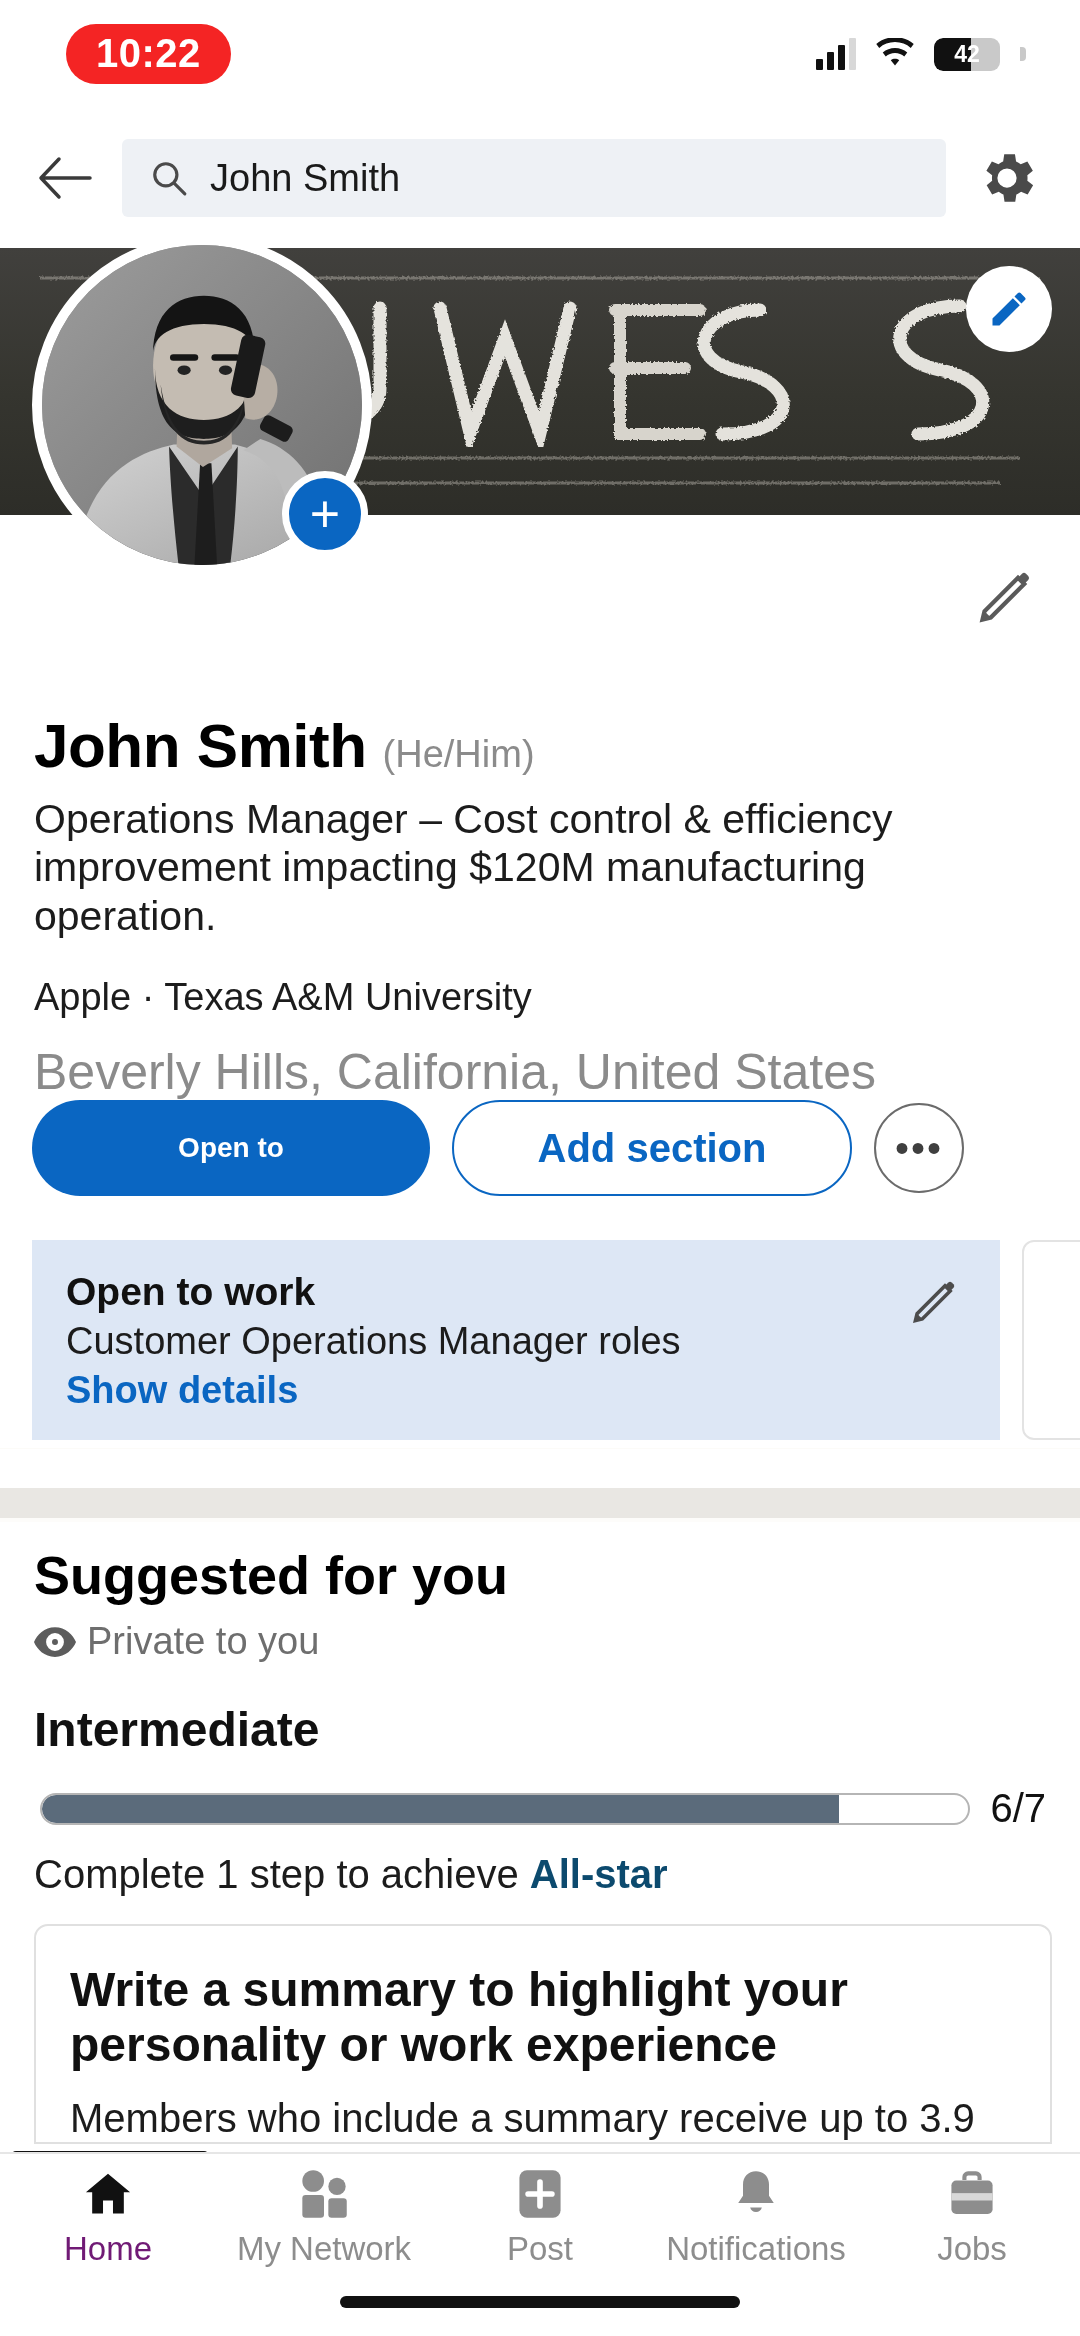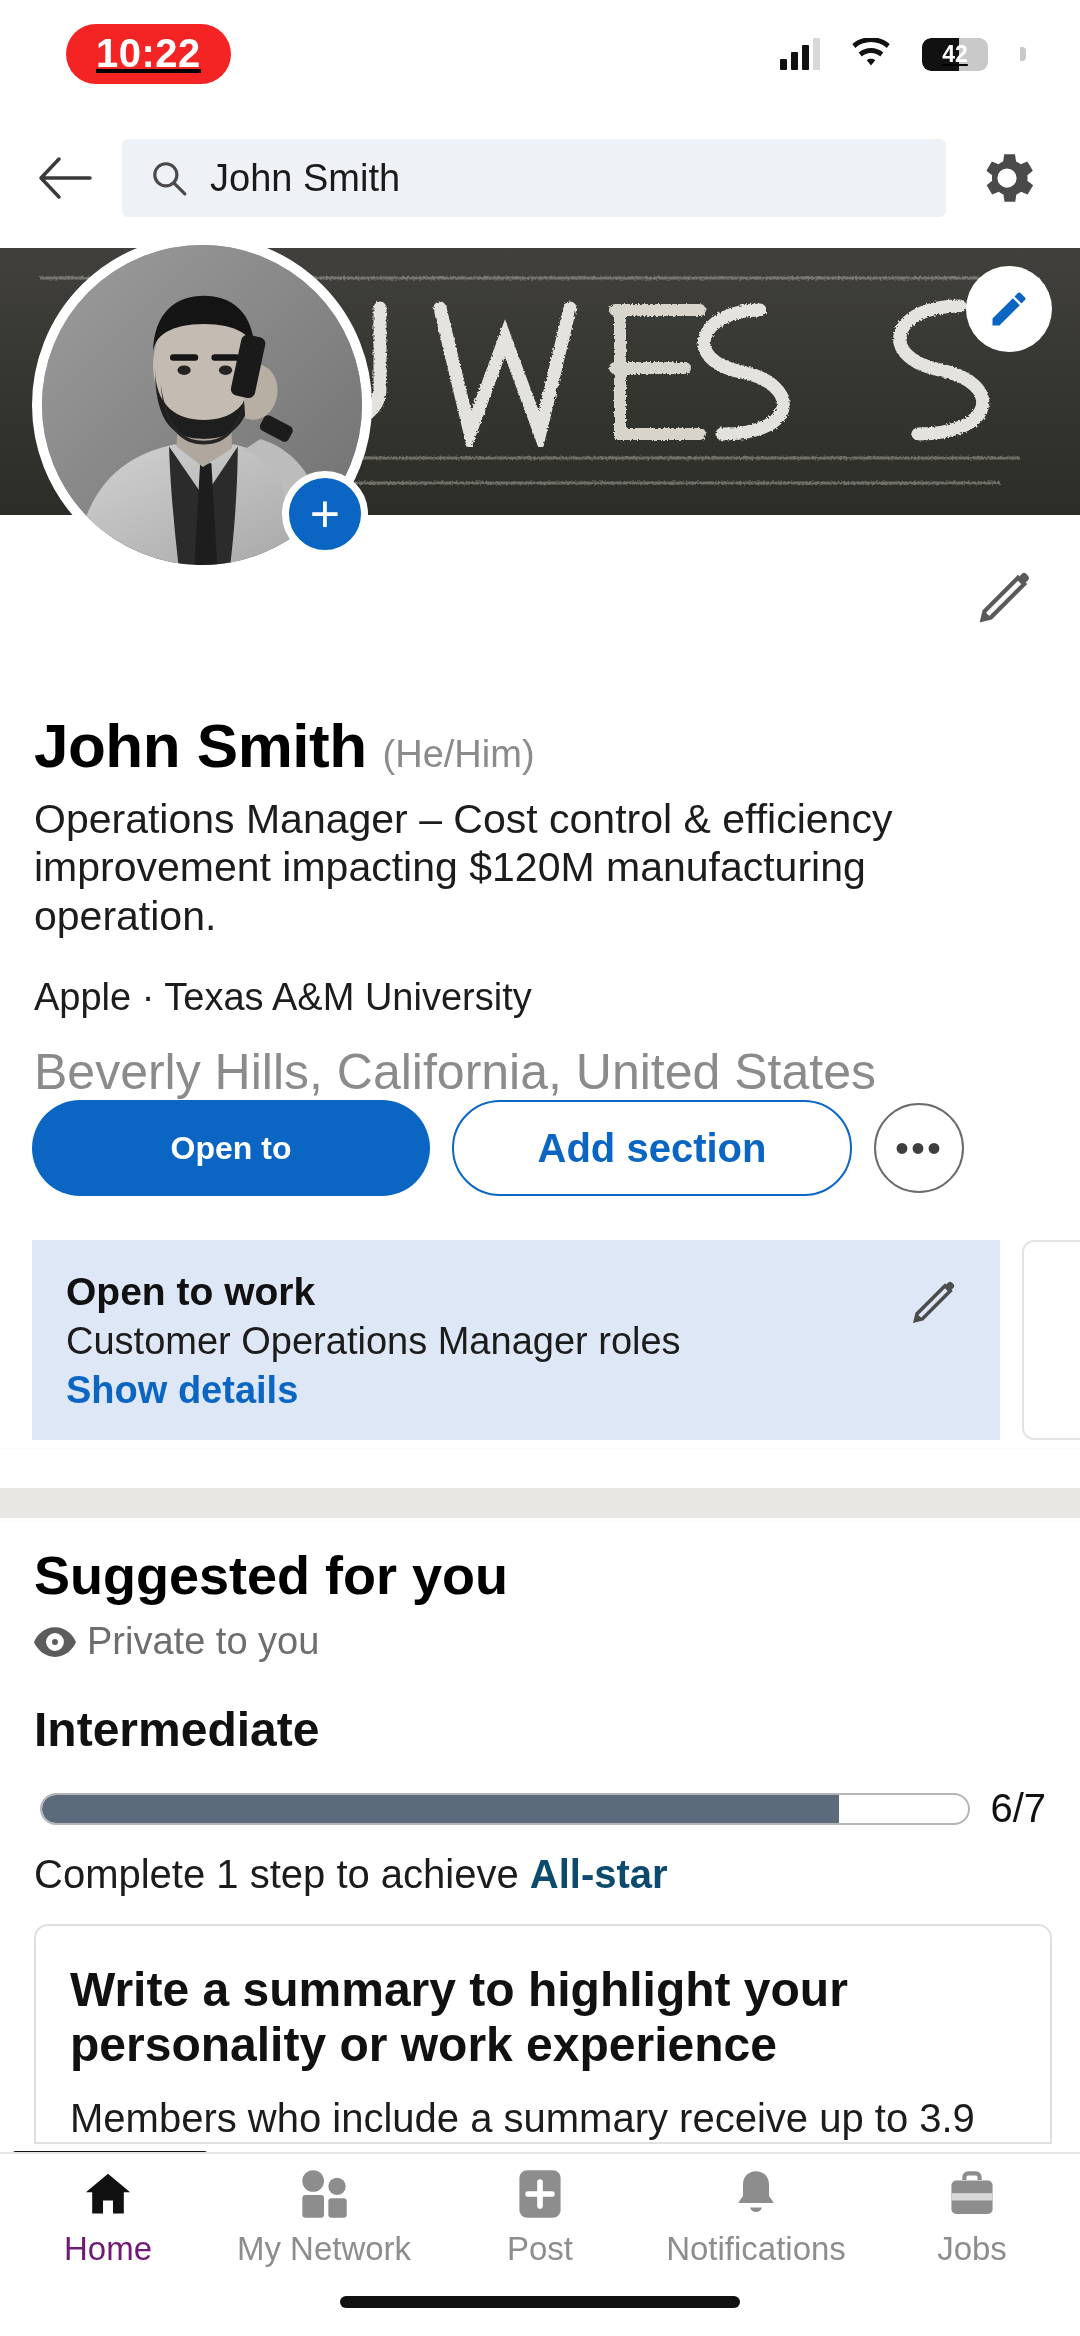--- a/index.html
+++ b/index.html
@@ -9,28 +9,27 @@
     font-family: "Liberation Sans", sans-serif;
     overflow: hidden;
   }
   .phone { position: relative; width: 1080px; height: 2336px; background:#fff; }
 
   
   .statusbar {
     position: absolute; top: 0; left: 0; width: 1080px; height: 108px;
     display: flex; align-items: center; justify-content: space-between;
     padding: 0 44px 0 48px;
-    text-decoration: underline;
   }
   .time-pill {
     background: #f42424; color: #fff; border-radius: 40px;
     padding: 9px 30px 11px; font-size: 40px; font-weight: 700;
     letter-spacing: .5px; line-height: 1; margin-left: 18px;
   }
-  .status-icons { display: flex; align-items: center; gap: 30px; margin-right: 10px; }
+  .status-icons { display: flex; align-items: center; gap: 18px; margin-right: 10px; }
   .signal { display: flex; align-items: flex-end; gap: 4px; height: 32px; }
   .signal i { width: 7px; background: #111; border-radius: 1px; display:block; }
   .signal i:nth-child(1){ height: 11px; }
   .signal i:nth-child(2){ height: 18px; }
   .signal i:nth-child(3){ height: 25px; }
   .signal i:nth-child(4){ height: 32px; background:#d8d8d8; }
   .wifi { width: 42px; height: 32px; position: relative; }
   .battery {
     position: relative; width: 66px; height: 33px;
     border-radius: 9px; background: #c9c9c9; overflow: hidden;
@@ -96,21 +95,21 @@
   .pronouns { font-size: 38px; color: #8b8b8b; }
   .headline { margin-top: 14px; font-size: 41px; line-height: 1.18; color: #1c1c1c; }
   .company-line { margin-top: 36px; font-size: 38px; color: #1c1c1c; }
   .location-line { margin-top: 24px; font-size: 50px; color: #8b8b8b; }
 
   
   .actions { position: absolute; top: 1100px; left: 32px; right: 32px;
     display: flex; align-items: center; gap: 22px; }
   .btn-primary {
     width: 398px; height: 96px; border-radius: 60px; background: #0a66c2;
-    color: #fff; font-size: 32px; font-weight: 700;
+    color: #fff; font-size: 28px; font-weight: 700;
     display:flex; align-items:center; justify-content:center; border:none;
   }
   .btn-secondary {
     width: 400px; height: 96px; border-radius: 60px; background: #fff;
     border: 2px solid #0a66c2; color: #0a66c2; font-size: 40px; font-weight: 700;
     display:flex; align-items:center; justify-content:center;
   }
   .btn-more {
     width: 90px; height: 90px; border-radius: 50%; border: 2px solid #6b6b6b;
     background:#fff; display:flex; align-items:center; justify-content:center;

